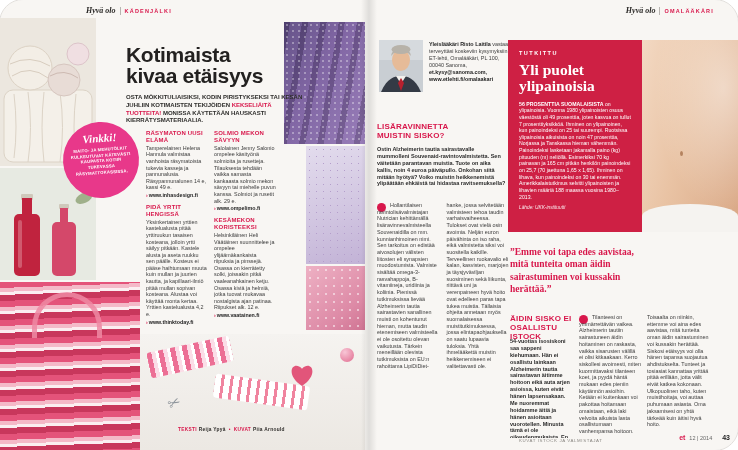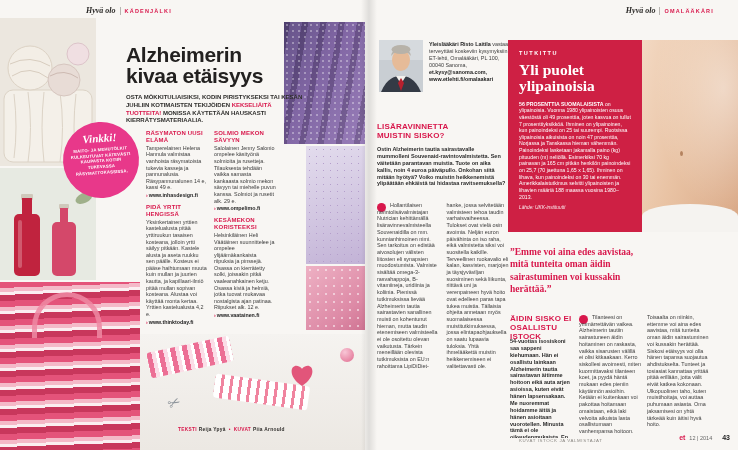--- a/index.html
+++ b/index.html
@@ -3,21 +3,21 @@
 <meta charset="utf-8">
 <style>
   :root{
     --accent:#d8174b;
     --magenta:#e8388a;
     --boxred:#ce2044;
     --dark:#232120;
   }
   html,body{margin:0;padding:0;width:738px;height:450px;overflow:hidden;background:#fff;}
   *{box-sizing:border-box;}
-  .spread{position:relative;width:738px;height:450px;background:#f8f6f3;font-family:"Liberation Sans",sans-serif;color:var(--dark);outline:1px solid #e2dfdb;}
+  .spread{position:relative;width:738px;height:450px;background:#f8f6f3;font-family:"Liberation Sans",sans-serif;color:var(--dark);outline:1px solid #e2dfdb;border-radius:23px;}
   .gutter{position:absolute;left:361px;top:0;width:16px;height:450px;background:linear-gradient(90deg,rgba(0,0,0,0) 0%,rgba(0,0,0,.10) 50%,rgba(0,0,0,0) 100%);z-index:5;pointer-events:none;}
   .page{position:absolute;top:0;width:369px;height:450px;}
   .page-l{left:0;}
   .page-r{left:369px;}
 
   
   .hdr{position:absolute;top:6px;display:flex;align-items:center;gap:4px;z-index:6;}
   .hdr-l{left:86px;}
   .hdr-r{right:24px;}
   .brand{font-family:"Liberation Serif",serif;font-style:italic;font-weight:bold;font-size:8px;color:#2c2a28;}
@@ -186,21 +186,21 @@
           <path d="M16 29 C-8 13 4 -6 16 6 C28 -6 40 13 16 29 Z" fill="#e2557a"></path>
         </svg>
       </div>
     </div>
 
     <div class="vinkki">
       <div class="vinkki-label">Vinkki!</div>
       <div class="vinkki-text">MAITO- JA MEHUTÖLKIT KULKEUTUVAT KÄTEVÄSTI KAUPASTA KOTIIN TUKEVASSA RÄSYMATTOKASSISSA.</div>
     </div>
 
-    <h1 class="title"><span>Alzheimerin</span><br><span>kivaa etäisyys</span></h1>
+    <h1 class="title"><span>Kotimaista</span><br><span>kivaa etäisyys</span></h1>
 
     <p class="intro"><span>OSTA MÖKKITULIAISIKSI, KODIN PIRISTYKSEKSI TAI KESÄN JUHLIIN KOTIMAISTEN TEKIJÖIDEN </span><span class="em">KEKSELIÄITÄ TUOTTEITA!</span><span> MONISSA KÄYTETÄÄN HAUSKASTI KIERRÄTYSMATERIAALIA.</span></p>
 
     <div class="col col1">
       <article class="item">
         <h4>RÄSYMATON UUSI ELÄMÄ</h4>
         <p>Tamperelainen Helena Hannula valmistaa vanhoista räsymatoista tukevia kasseja ja pannunalusia. Räsypannunalunen 14 e, kassi 49 e.</p>
         <div class="link"><span class="arr">›</span><span>www.inhasdesign.fi</span></div>
       </article>
       <article class="item">
@@ -271,21 +271,21 @@
       <h3>Yli puolet ylipainoisia</h3>
       <p><span class="lead">56 PROSENTTIA SUOMALAISISTA</span> <span>on ylipainoisia. Vuonna 1980 ylipainoisten osuus väestöstä oli 49 prosenttia, joten kasvua on tullut 7 prosenttiyksikköä. Ihminen on ylipainoinen, kun painoindeksi on 25 tai suurempi. Ruotsissa ylipainoisia aikuisista on noin 47 prosenttia, Norjassa ja Tanskassa hieman vähemmän. Painoindeksi lasketaan jakamalla paino (kg) pituuden (m) neliöllä. Esimerkiksi 70 kg painavan ja 165 cm pitkän henkilön painoindeksi on 25,7 (70 jaettuna 1,65 x 1,65). Ihminen on lihava, kun painoindeksi on 30 tai enemmän. Amerikkalaistutkimus selvitti ylipainoisten ja lihavien määriä 188 maassa vuosina 1980–2013.</span></p>
       <div class="src">Lähde: UKK-instituutti</div>
     </aside>
 
     <div class="photo ph-torso">
       <div class="navel"></div>
       <div class="waistband"></div>
     </div>
 
-    <blockquote class="quote">”Emme voi aina edes aavistaa, mitä tunteita oman äidin sairastuminen voi kussakin herättää.”</blockquote>
+    <blockquote class="quote">”Emme voi tapa edes aavistaa, mitä tunteita oman äidin sairastuminen voi kussakin herättää.”</blockquote>
 
     <h2 class="q-h q2-h">ÄIDIN SISKO EI OSALLISTU ISTOCK</h2>
     <p class="q-q q2-q">54-vuotias isosiskoni saa sappeni kiehumaan. Hän ei osallistu lainkaan Alzheimerin tautia sairastavan äitimme hoitoon eikä auta arjen asioissa, kuten eivät hänen lapsensakaan. Me nuoremmat hoidamme äitiä ja hänen asioitaan vuorotellen. Minusta tämä ei ole oikeudenmukaista. En voi sietää sitä tunnekylmyyttä, jota siskosta huokuu. Hänen puhelimessa kertomansa selitykset ovat minusta tekosyitä. Tuntuu, että jotakin minun pitäisi tehdä. Mitä?</p>
     <span class="dot dot2"></span>
     <div class="ans-col ans1"><span class="lead-indent"></span><span>Tilanteesi on ymmärrettävän vaikea. Alzheimerin tautiin sairastuneen äidin hoitaminen on raskasta, vaikka sisarusten välillä ei olisi kitkaakaan. Kerro siskollesi avoimesti, miten kuormittavaksi tilanteen koet, ja pyydä häntä mukaan edes pieniin käytännön asioihin. Ketään ei kuitenkaan voi pakottaa hoitamaan omaistaan, eikä laki velvoita aikuista lasta osallistumaan vanhempansa hoitoon.</span></div>
     <div class="ans-col ans2"><span>Toisaalta on niinkin, ettemme voi aina edes aavistaa, mitä tunteita oman äidin sairastuminen voi kussakin herättää. Siskosi etäisyys voi olla hänen tapansa suojautua ahdistukselta. Tunteet ja tosiasiat kannattaa yrittää pitää erillään, jotta välit eivät katkea kokonaan. Ulkopuolinen taho, kuten muistihoitaja, voi auttaa puhumaan asiasta. Oma jaksamisesi on yhtä tärkeää kuin äitisi hyvä hoito.</span></div>
 
     <div class="foot-cred">KUVAT ISTOCK JA VALMISTAJAT</div>
     <div class="foot-mag">
       <span class="mag-logo">et</span>

